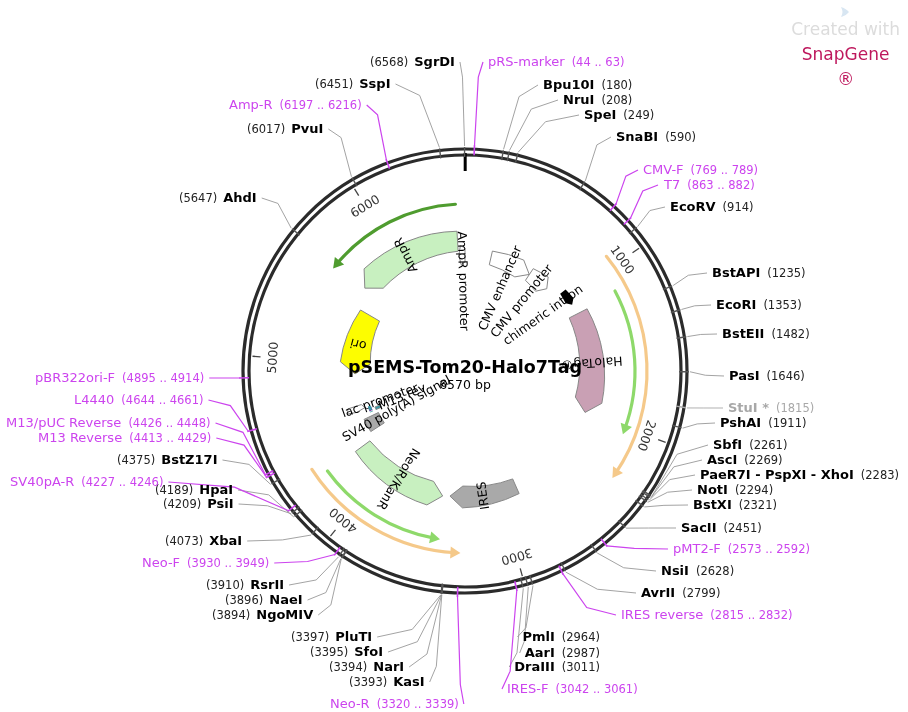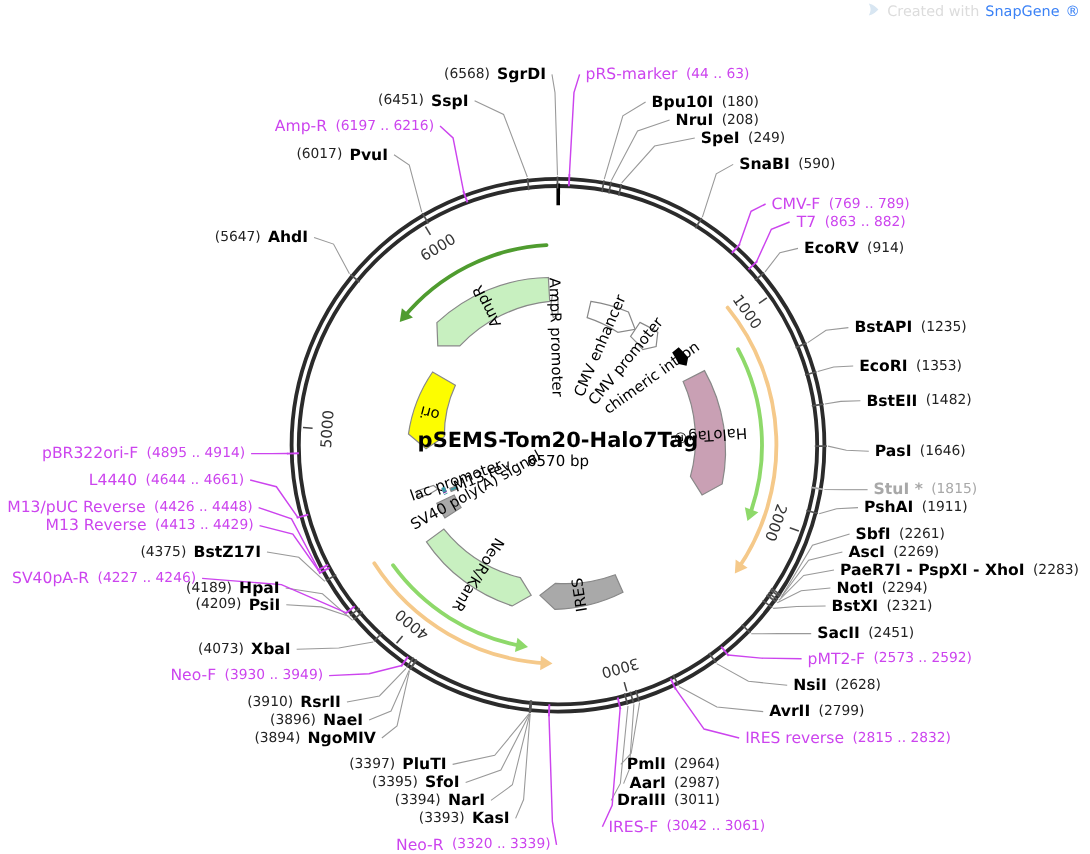--- a/index.html
+++ b/index.html
@@ -6,24 +6,24 @@
   body{
     width:908px;height:712px;position:relative;overflow:hidden;
     background:#ffffff;
     font-family:"DejaVu Sans","Liberation Sans",sans-serif;
     -webkit-font-smoothing:antialiased;
   }
   #map{position:absolute;left:0;top:0;width:908px;height:712px;}
   .wm{
     position:absolute;right:8px;top:2px;
     font-family:"DejaVu Sans","Liberation Sans",sans-serif;
-    font-size:12px;color:#dcdcdc;white-space:nowrap;
-    display:flex;gap:5px;
+    font-size:17px;color:#dcdcdc;white-space:nowrap;
+    display:flex;align-items:center;gap:5px;flex-direction:column;
   }
-  .wm .sg{color:#3b82f6;}
+  .wm .sg{color:#be185d;}
   .wm .logo{display:inline-block;width:11px;height:12px;}
   text{dominant-baseline:middle;}
 </style>
 </head>
 <body>
 
 <div class="wm">
   <span class="logo">
     <svg viewBox="0 0 11 12" width="11" height="12">
         <path d="M1 1 C5 2, 7 4, 9 6 C7 8, 5 10, 1 11 C3 7, 3 5, 1 1 Z" fill="#d8e6f2"></path>

